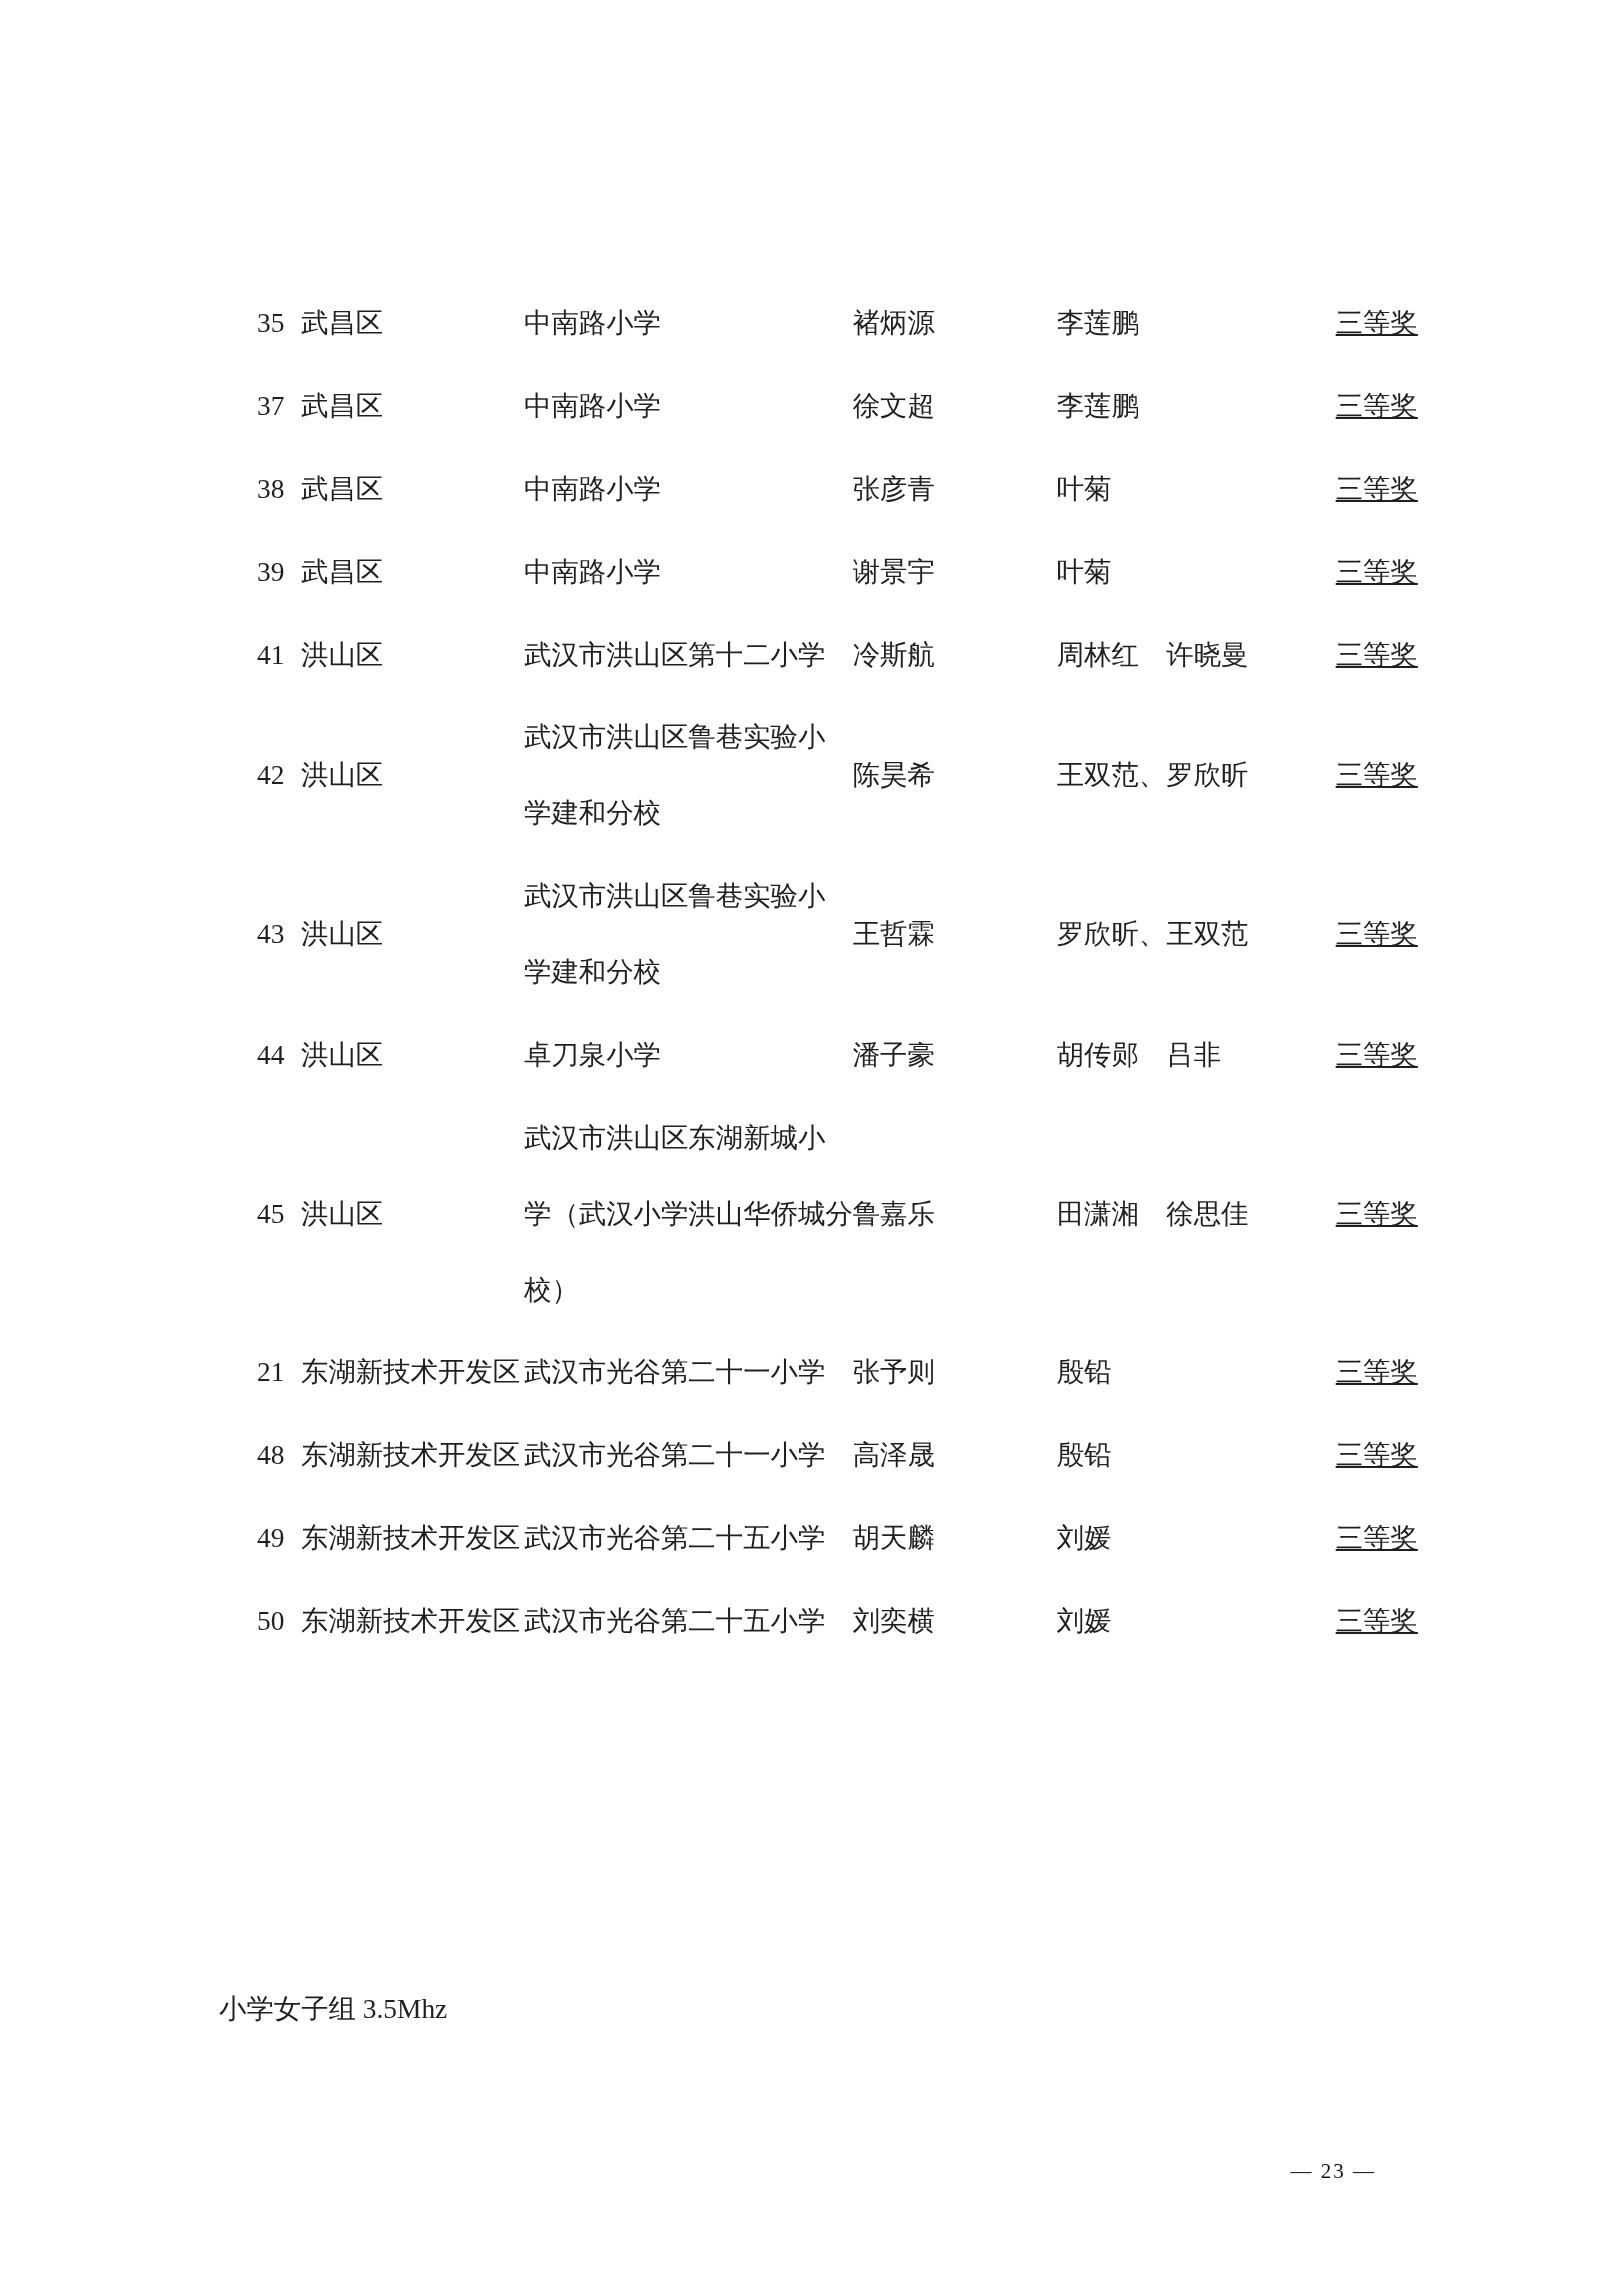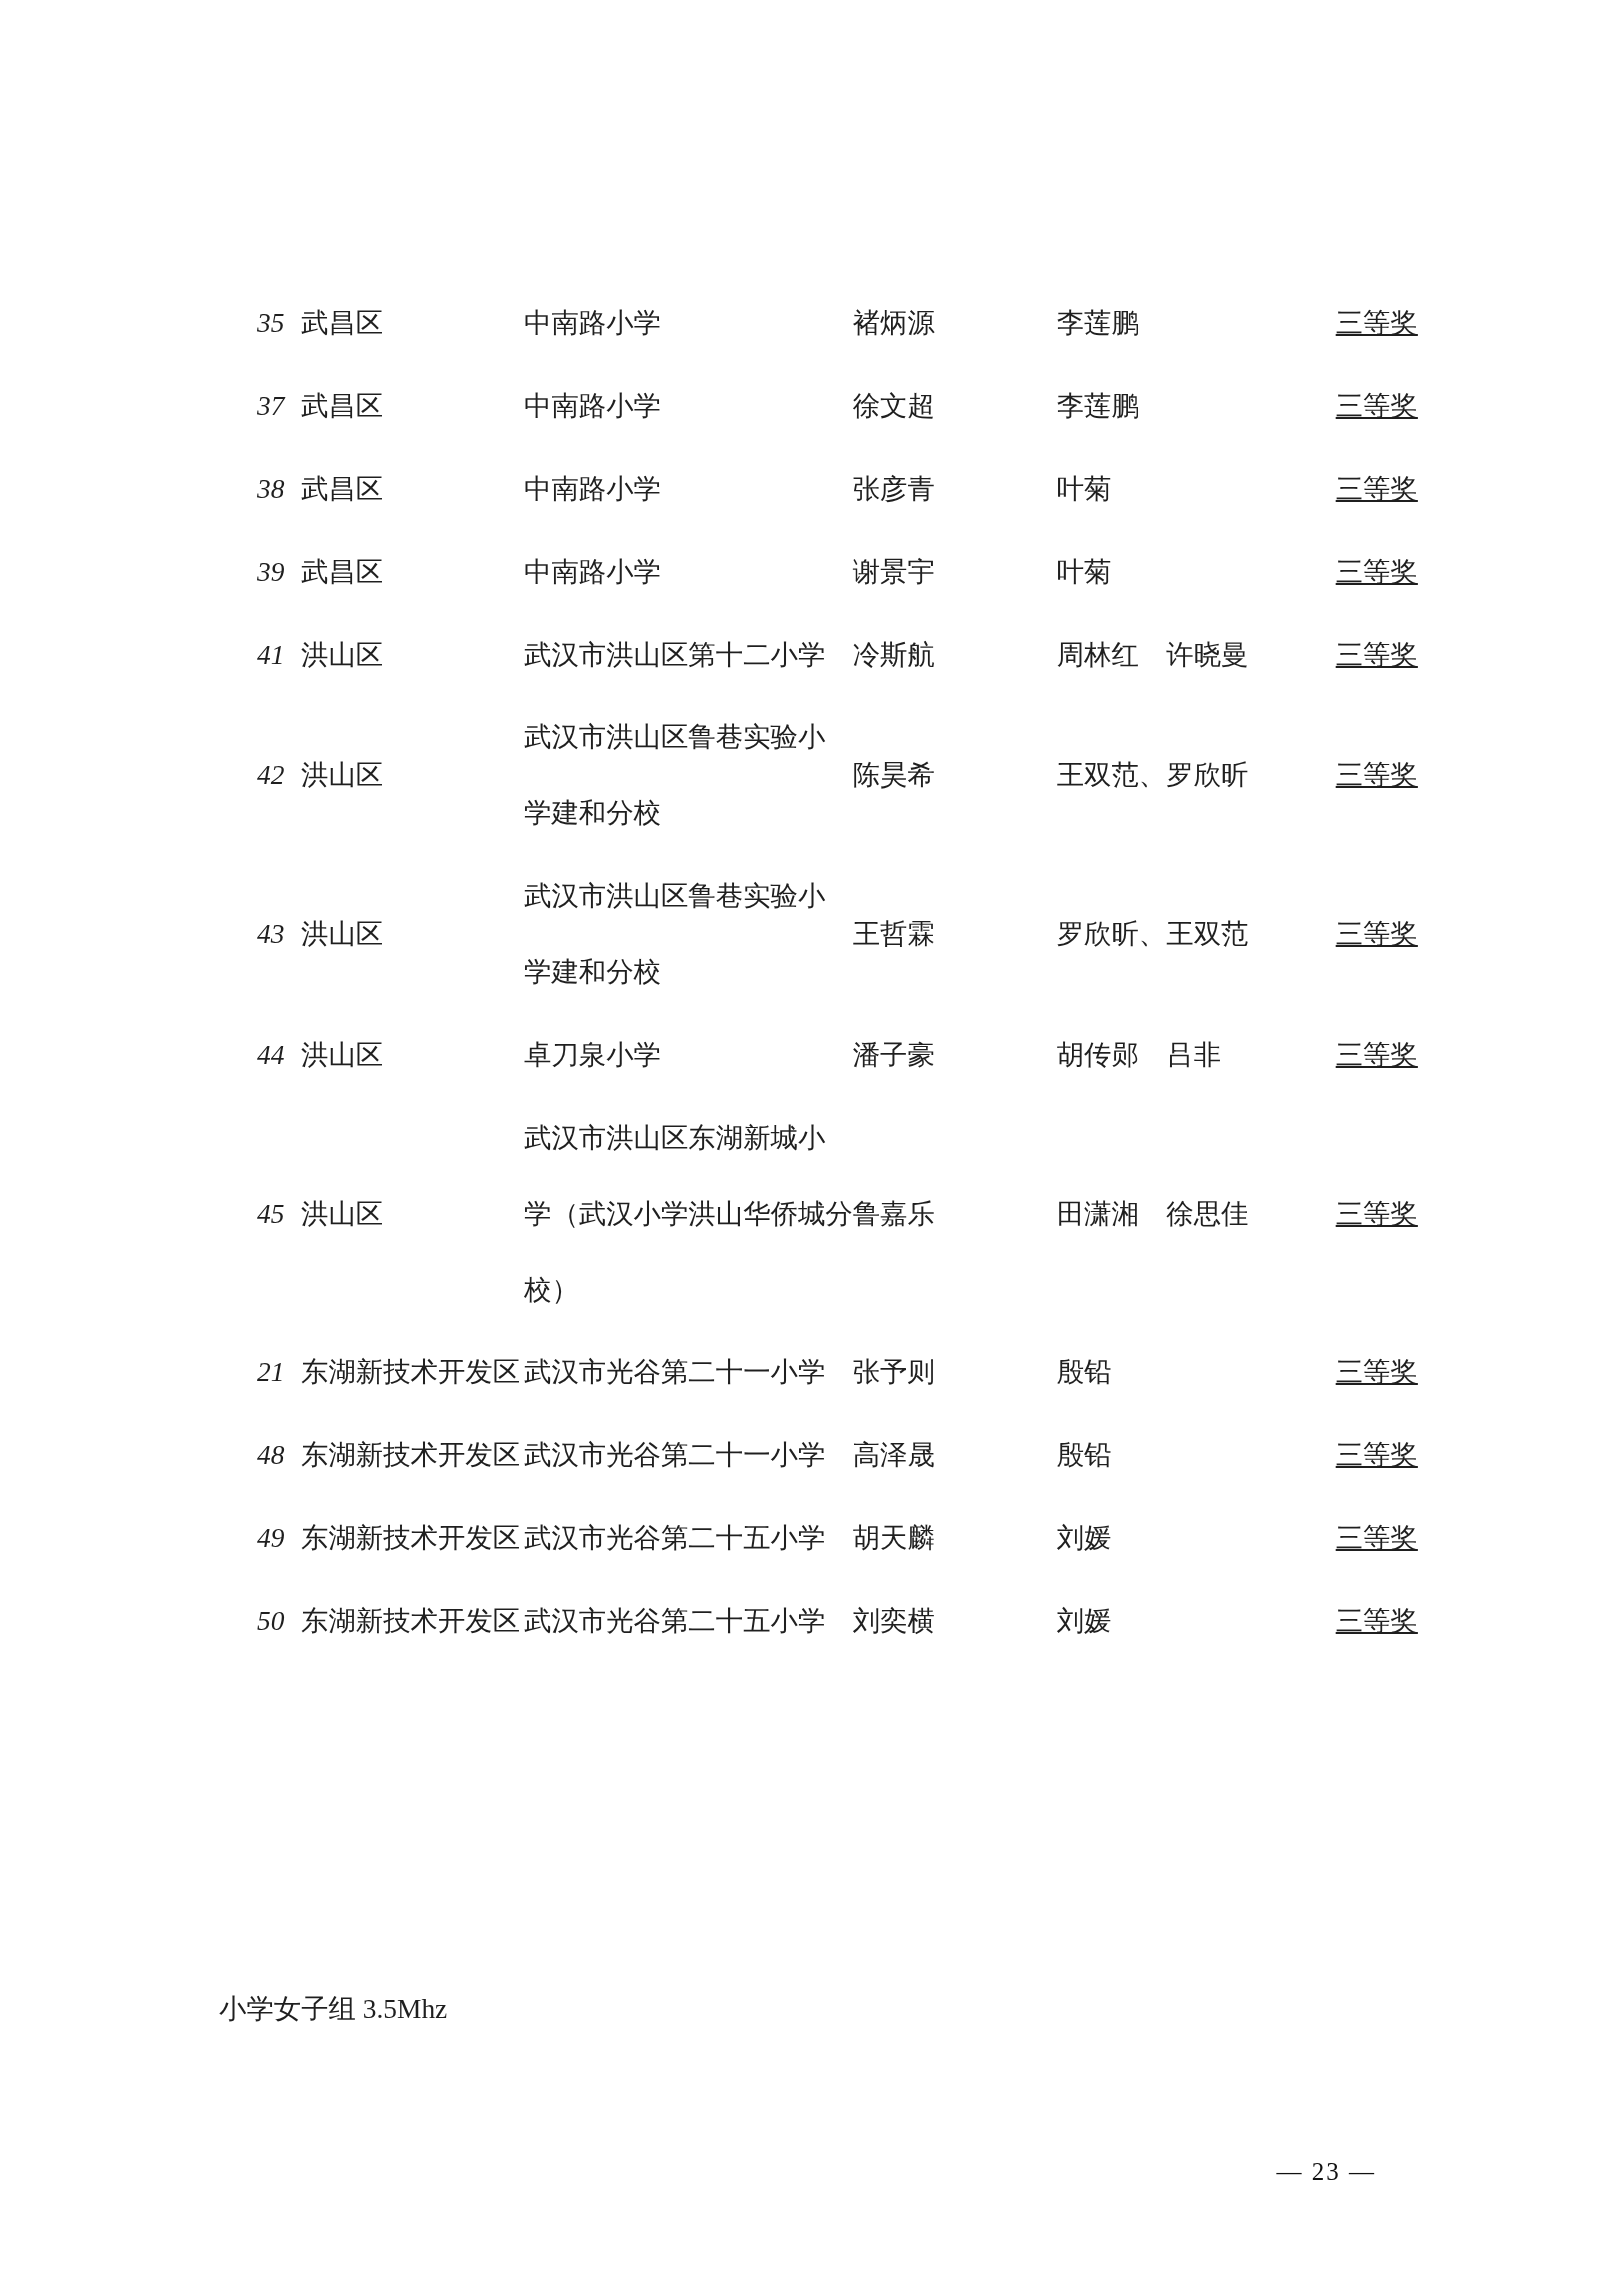--- a/index.html
+++ b/index.html
@@ -28,39 +28,39 @@
     table-layout: fixed;
   }
   table.awards td {
     font-size: 27.4px;
     line-height: 76px;
     vertical-align: middle;
     padding: 3.4px 0;
     white-space: pre;
     overflow: visible;
   }
-  td.c-no       { width: 44px; font-style: italic;  }
+  td.c-no       { width: 44px;  }
   td.c-district { width: 223px; }
   td.c-school   { width: 314px; }
   td.c-student  { width: 204px; }
   td.c-teacher  { width: 279px; margin-left: 36px; }
   td.c-award    { width: 108px; text-decoration: underline; }
   .section-label {
     position: absolute;
     left: 219px;
     top: 1971px;
     font-size: 27.4px;
     line-height: 76px;
     white-space: pre;
   }
   .page-number {
     position: absolute;
     top: 2152px;
     right: 245px;
-    font-size: 25px;
+    font-size: 21px;
     line-height: 39px;
     letter-spacing: 2px;
     color: #111111;
   }
 </style>
 </head>
 <body>
 
 <div class="page">
 

